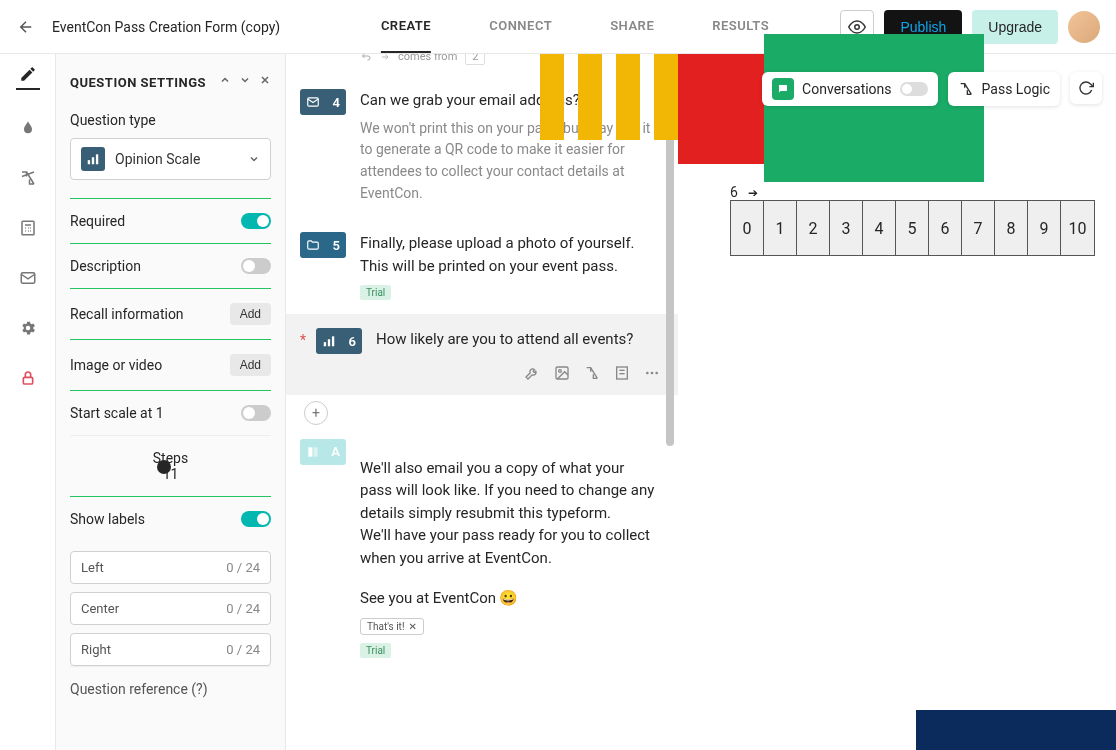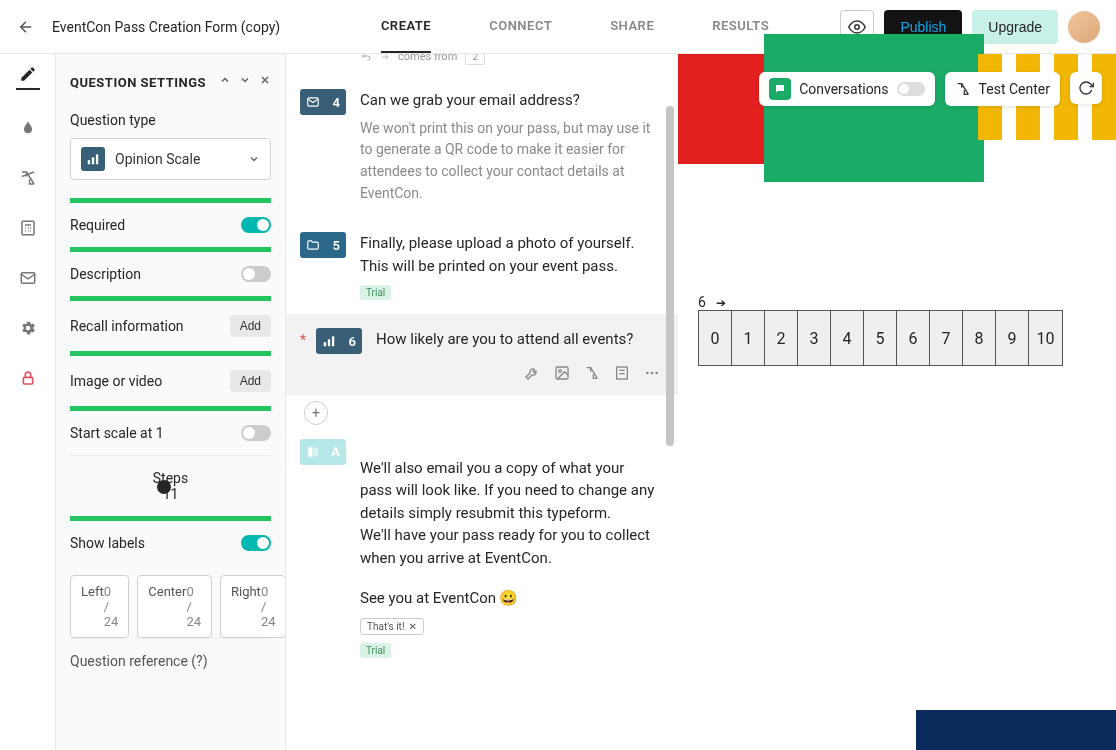--- a/index.html
+++ b/index.html
@@ -25,32 +25,32 @@
 .settings-panel { width: 230px; border-right: 1px solid #e8e8e8; background: #fafafa; padding: 20px 14px; overflow-y: auto; }
 .settings-header { display: flex; align-items: flex-start; justify-content: space-between; margin-bottom: 20px; }
 .settings-title { font-size: 13px; font-weight: 700; letter-spacing: 0.5px; line-height: 1.4; }
 .settings-controls { display: flex; gap: 8px; color: #666; }
 .settings-controls span { cursor: pointer; }
 .setting-label { font-size: 14px; color: #262627; margin-bottom: 10px; display: block; }
 .qtype-select { width: 100%; border: 1px solid #d0d0d0; border-radius: 4px; background: #fff; padding: 8px 10px; display: flex; align-items: center; gap: 10px; cursor: pointer; margin-bottom: 18px; }
 .qtype-icon { width: 24px; height: 24px; background: #385f75; border-radius: 3px; display: flex; align-items: center; justify-content: center; }
 .qtype-text { flex: 1; color: #333; }
 .chev { color: #666; }
-.setting-row { display: flex; align-items: center; justify-content: space-between; padding: 14px 0; border-top: 5px solid #22c55e; }
+.setting-row { display: flex; align-items: center; justify-content: space-between; padding: 14px 0; border-top: 1px solid #22c55e; }
 .setting-row:first-of-type { border-top: none; }
 .toggle { width: 30px; height: 16px; background: #ccc; border-radius: 10px; position: relative; cursor: pointer; }
 .toggle::after { content: ''; width: 12px; height: 12px; background: #fff; border-radius: 50%; position: absolute; top: 2px; left: 2px; }
 .toggle.on { background: #02b7b0; }
 .toggle.on::after { left: auto; right: 2px; }
 .add-btn { background: #e8e8e8; border: none; border-radius: 4px; padding: 4px 10px; font-size: 12px; cursor: pointer; color: #333; }
 .slider-row { display: flex; align-items: center; justify-content: space-between; padding: 14px 0; border-top: 1px solid #eee; flex-direction: column; }
 .slider { flex: 1; height: 2px; background: #333; margin: 0 12px; position: relative; }
 .slider-thumb { width: 14px; height: 14px; background: #262627; border-radius: 50%; position: absolute; right: 0; top: -6px; }
 .slider-val { font-size: 14px; }
-.label-inputs { display: flex; flex-direction: row; gap: 8px; margin-top: 10px; }
+.label-inputs { display: flex; flex-direction: column; gap: 8px; margin-top: 10px; }
 .label-input { border: 1px solid #d0d0d0; border-radius: 4px; padding: 8px 10px; display: flex; justify-content: space-between; font-size: 13px; color: #555; background: #fff; }
 .label-input .count { color: #888; }
 .qref { padding: 14px 0; border-top: 1px solid #eee; font-size: 14px; color: #555; }
 
 .questions-panel { width: 392px; position: relative; overflow-y: auto; background: #fff; }
 .questions-inner { padding-bottom: 20px; }
 .q-item { display: flex; gap: 14px; padding: 14px 18px 14px 14px; }
 .q-item.selected { background: #f2f2f2; }
 .q-badge { width: 46px; height: 26px; border-radius: 3px; display: flex; align-items: center; justify-content: space-between; padding: 0 6px; flex-shrink: 0; color: #fff; font-size: 13px; font-weight: 600; }
 .badge-email { background: #385f75; }
@@ -64,21 +64,21 @@
 .pill-thatsit { display: inline-flex; align-items: center; font-size: 10px; border: 1px solid #ccc; padding: 2px 6px; border-radius: 3px; margin-top: 8px; color: #555; gap: 4px; }
 .q-req { color: #d9534f; font-size: 14px; margin-right: -4px; margin-top: 4px; }
 .q-tools { display: flex; gap: 14px; margin-top: 14px; justify-content: flex-end; color: #888; }
 .q-tools span { cursor: pointer; }
 .logic-row { display: flex; align-items: center; gap: 8px; font-size: 11px; color: #999; padding-left: 74px; margin-top: -6px; margin-bottom: 10px; }
 .logic-chip { border: 1px solid #ddd; padding: 1px 6px; border-radius: 2px; }
 .add-q-btn { width: 24px; height: 24px; border: 1px solid #ccc; border-radius: 50%; display: flex; align-items: center; justify-content: center; margin-left: 18px; margin-top: 6px; color: #777; cursor: pointer; font-size: 14px; background: #fff; }
 .scrollbar-v { position: absolute; right: 2px; top: 0; width: 10px; height: 100%; }
 .scrollbar-thumb { position: absolute; right: 2px; width: 8px; background: #c5c5c5; border-radius: 4px; }
 
-.preview-panel { flex: 1; position: relative; background: #fff; display: flex; flex-direction: column; }
+.preview-panel { flex: 1; position: relative; background: #fff; display: flex; flex-direction: row; gap: 32px; }
 .preview-deco { position: relative; height: 110px; }
 .deco-red { position: absolute; left: 0; top: 0; width: 86px; height: 110px; background: #e22020; }
 .deco-green { position: absolute; left: 86px; top: -20px; width: 220px; height: 148px; background: #1aab67; }
 .deco-yellow { position: absolute; right: 0; top: 0; height: 86px; display: flex; gap: 14px; }
 .deco-yellow div { width: 24px; background: #f2b705; }
 .preview-header-tools { position: absolute; right: 14px; top: 18px; display: flex; gap: 10px; z-index: 10; }
 .conv-pill { background: #fff; border-radius: 6px; padding: 6px 10px; display: flex; align-items: center; gap: 8px; font-size: 14px; box-shadow: 0 1px 4px rgba(0,0,0,0.12); }
 .conv-icon { width: 22px; height: 22px; background: #1aab67; border-radius: 4px; display: flex; align-items: center; justify-content: center; color: #fff; font-size: 12px; }
 .toggle-mini { width: 28px; height: 14px; background: #ddd; border-radius: 10px; position: relative; }
 .toggle-mini::after { content: ''; width: 10px; height: 10px; background: #fff; border-radius: 50%; position: absolute; top: 2px; left: 2px; }
@@ -393,21 +393,21 @@
               <path d="M4 4h16v12H7l-3 3V4z"></path>
             </svg>
           </div>
         <span>Conversations</span>
         <div class="toggle-mini"></div>
       </div>
       <div class="logic-pill">
         <svg width="16" height="16" viewBox="0 0 24 24" fill="none" stroke="#333" stroke-width="2">
             <path d="M4 4h6v6M20 20h-6v-6M10 4l10 16"></path>
           </svg>
-        <span>Test Center</span>
+        <span>Pass Logic</span>
       </div>
       <div class="refresh-btn">
         <svg width="16" height="16" viewBox="0 0 24 24" fill="none" stroke="#333" stroke-width="2">
             <path d="M23 4v6h-6"></path>
             <path d="M20.49 15a9 9 0 11-2.12-9.36L23 10"></path>
           </svg>
       </div>
     </div>
 
     <div class="preview-q">

